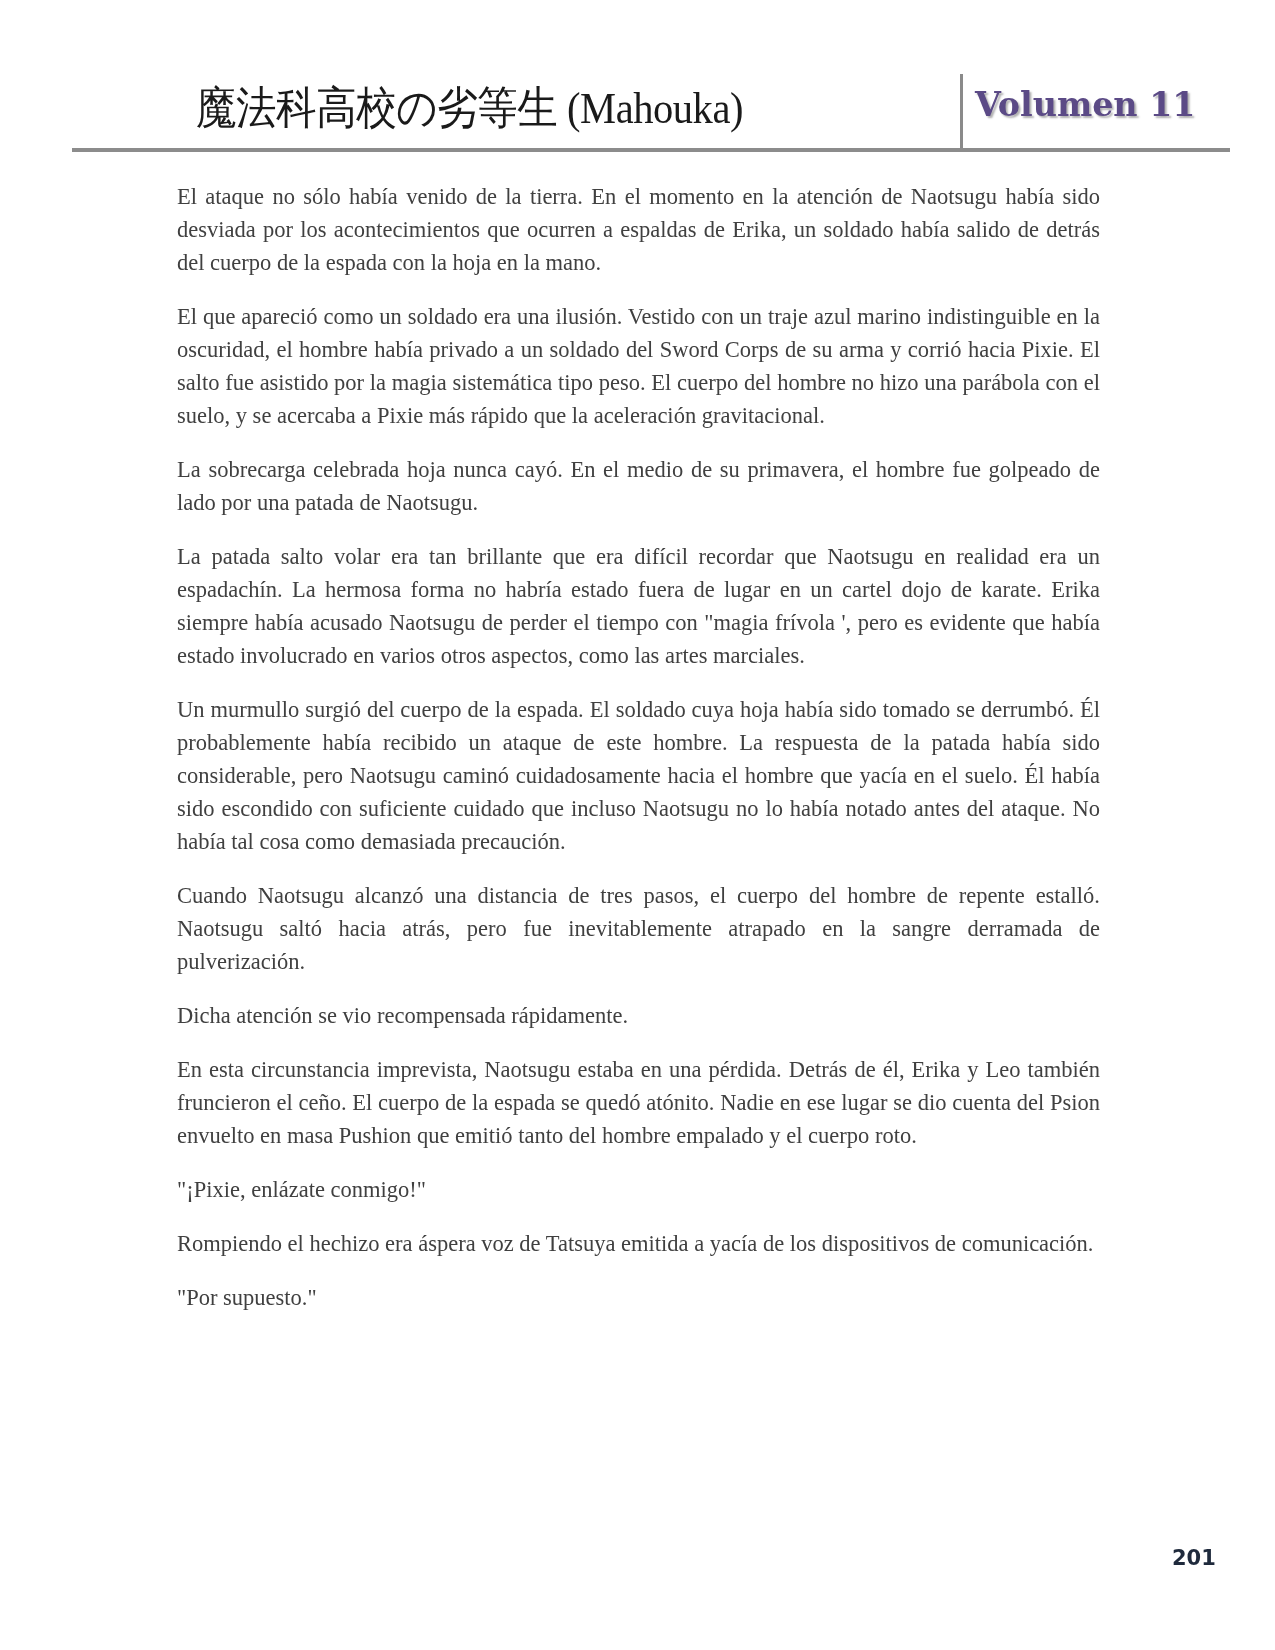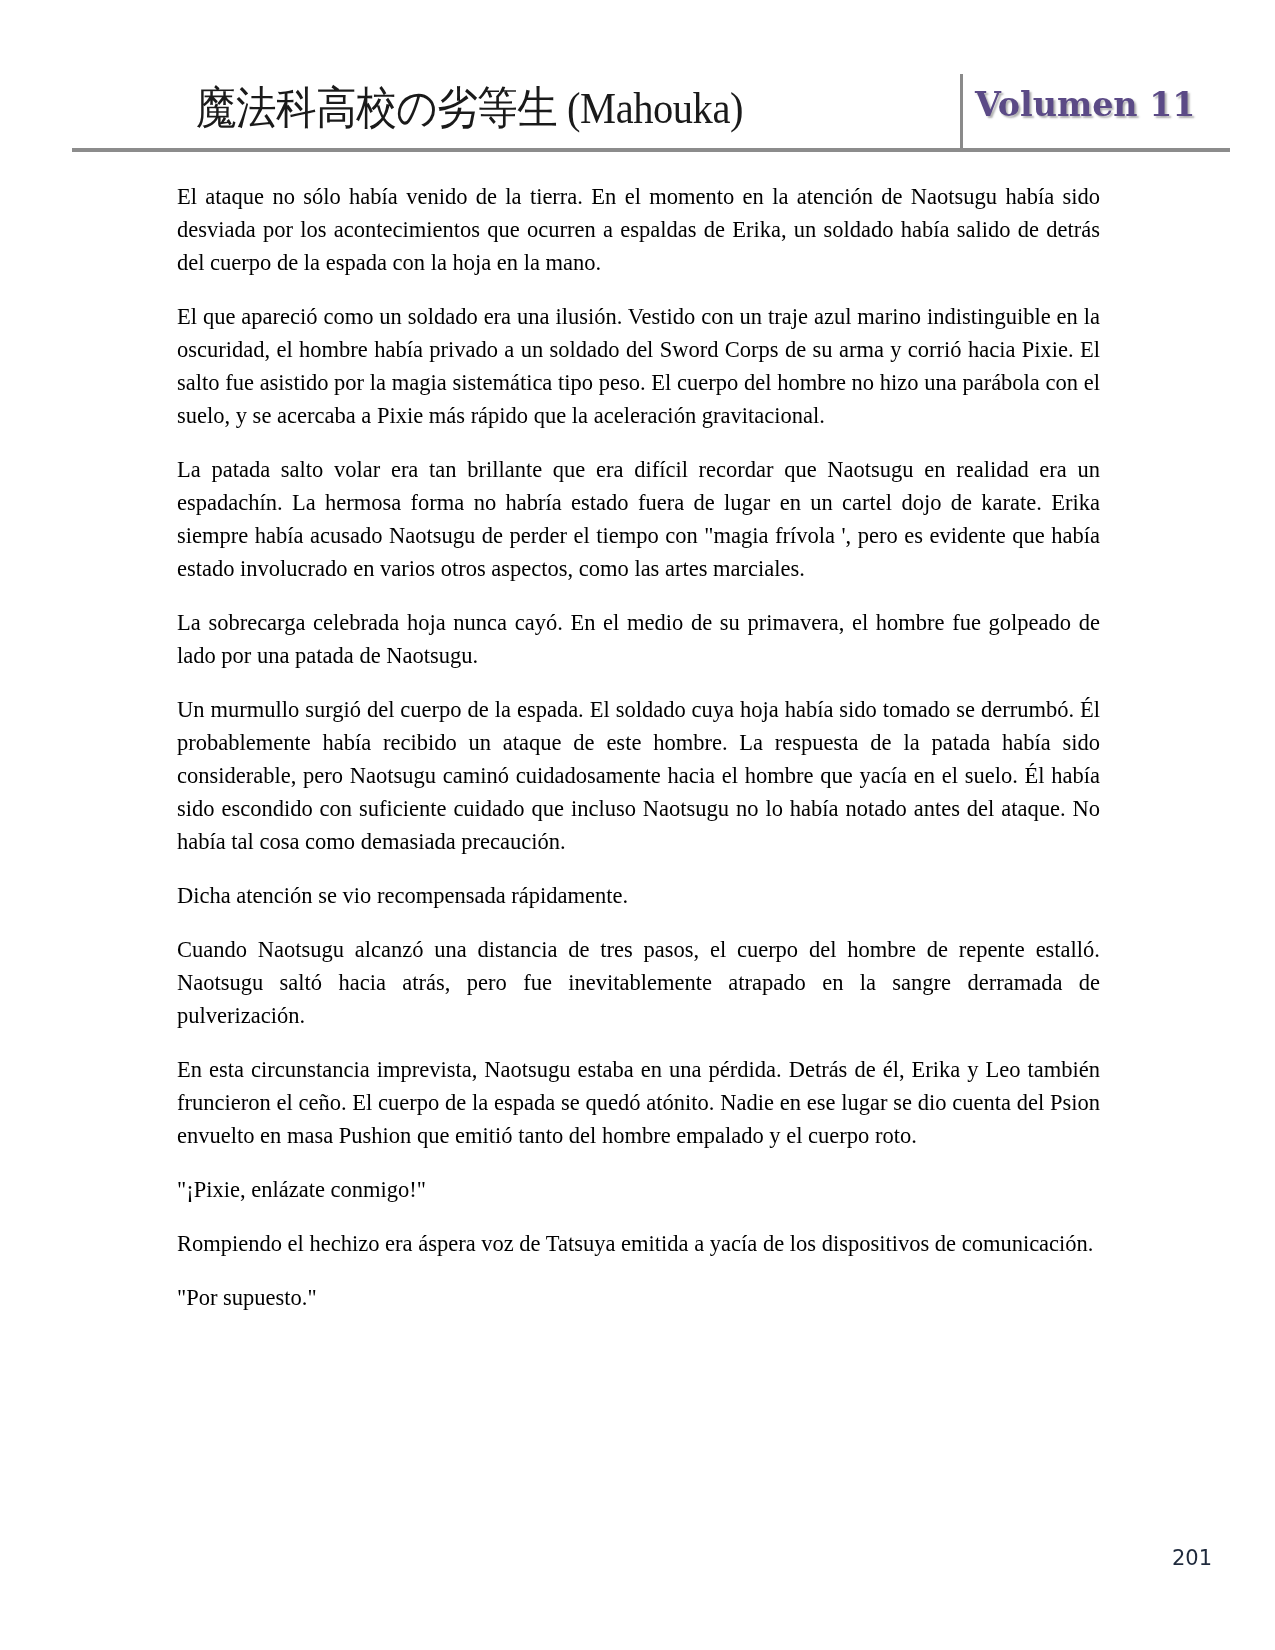--- a/index.html
+++ b/index.html
@@ -20,46 +20,46 @@
     font-weight: bold; font-size: 34px; color: #5b4a86;
     text-shadow: 2px 2px 2px rgba(80,80,80,0.45);
     white-space: nowrap; transform: scaleX(0.98); transform-origin: left center;
   }
   .header-rule {
     position: absolute; left: 72px; top: 148px; width: 1158px; height: 4px; background: #8c8c8c;
   }
   .body-text {
     position: absolute; left: 177px; top: 180px; width: 923px;
     font-family: "Liberation Serif", "DejaVu Serif", serif;
-    font-size: 22.5px; line-height: 33px; color: #000000; text-align: justify;
+    font-size: 22.5px; line-height: 33px; color: #404040; text-align: justify;
   }
   .body-text p { margin: 0 0 21px 0; }
   .page-number {
     position: absolute; left: 1172px; top: 1546px;
     font-family: "DejaVu Sans", "Liberation Sans", sans-serif;
-    font-size: 21px; color: #1f2a3c;
+    font-size: 21px; color: #1f2a3c; font-weight: bold;
   }
 </style>
 </head>
 <body>
 
 <div>
   <div class="header-title">魔法科高校の劣等生 (Mahouka)</div>
   <div class="header-divider"></div>
   <div class="header-volume">Volumen 11</div>
   <div class="header-rule"></div>
 </div>
 
 <div class="body-text">
   <p>El ataque no sólo había venido de la tierra. En el momento en la atención de Naotsugu había sido desviada por los acontecimientos que ocurren a espaldas de Erika, un soldado había salido de detrás del cuerpo de la espada con la hoja en la mano.</p>
   <p>El que apareció como un soldado era una ilusión. Vestido con un traje azul marino indistinguible en la oscuridad, el hombre había privado a un soldado del Sword Corps de su arma y corrió hacia Pixie. El salto fue asistido por la magia sistemática tipo peso. El cuerpo del hombre no hizo una parábola con el suelo, y se acercaba a Pixie más rápido que la aceleración gravitacional.</p>
+  <p>La sobrecarga celebrada hoja nunca cayó. En el medio de su primavera, el hombre fue golpeado de lado por una patada de Naotsugu.</p>
   <p>La patada salto volar era tan brillante que era difícil recordar que Naotsugu en realidad era un espadachín. La hermosa forma no habría estado fuera de lugar en un cartel dojo de karate. Erika siempre había acusado Naotsugu de perder el tiempo con "magia frívola ', pero es evidente que había estado involucrado en varios otros aspectos, como las artes marciales.</p>
-  <p>La sobrecarga celebrada hoja nunca cayó. En el medio de su primavera, el hombre fue golpeado de lado por una patada de Naotsugu.</p>
   <p>Un murmullo surgió del cuerpo de la espada. El soldado cuya hoja había sido tomado se derrumbó. Él probablemente había recibido un ataque de este hombre. La respuesta de la patada había sido considerable, pero Naotsugu caminó cuidadosamente hacia el hombre que yacía en el suelo. Él había sido escondido con suficiente cuidado que incluso Naotsugu no lo había notado antes del ataque. No había tal cosa como demasiada precaución.</p>
+  <p>Cuando Naotsugu alcanzó una distancia de tres pasos, el cuerpo del hombre de repente estalló. Naotsugu saltó hacia atrás, pero fue inevitablemente atrapado en la sangre derramada de pulverización.</p>
   <p>Dicha atención se vio recompensada rápidamente.</p>
-  <p>Cuando Naotsugu alcanzó una distancia de tres pasos, el cuerpo del hombre de repente estalló. Naotsugu saltó hacia atrás, pero fue inevitablemente atrapado en la sangre derramada de pulverización.</p>
   <p>En esta circunstancia imprevista, Naotsugu estaba en una pérdida. Detrás de él, Erika y Leo también fruncieron el ceño. El cuerpo de la espada se quedó atónito. Nadie en ese lugar se dio cuenta del Psion envuelto en masa Pushion que emitió tanto del hombre empalado y el cuerpo roto.</p>
   <p>"¡Pixie, enlázate conmigo!"</p>
   <p>Rompiendo el hechizo era áspera voz de Tatsuya emitida a yacía de los dispositivos de comunicación.</p>
   <p>"Por supuesto."</p>
 </div>
 
 <div class="page-number">201</div>
 
 </body></html>

